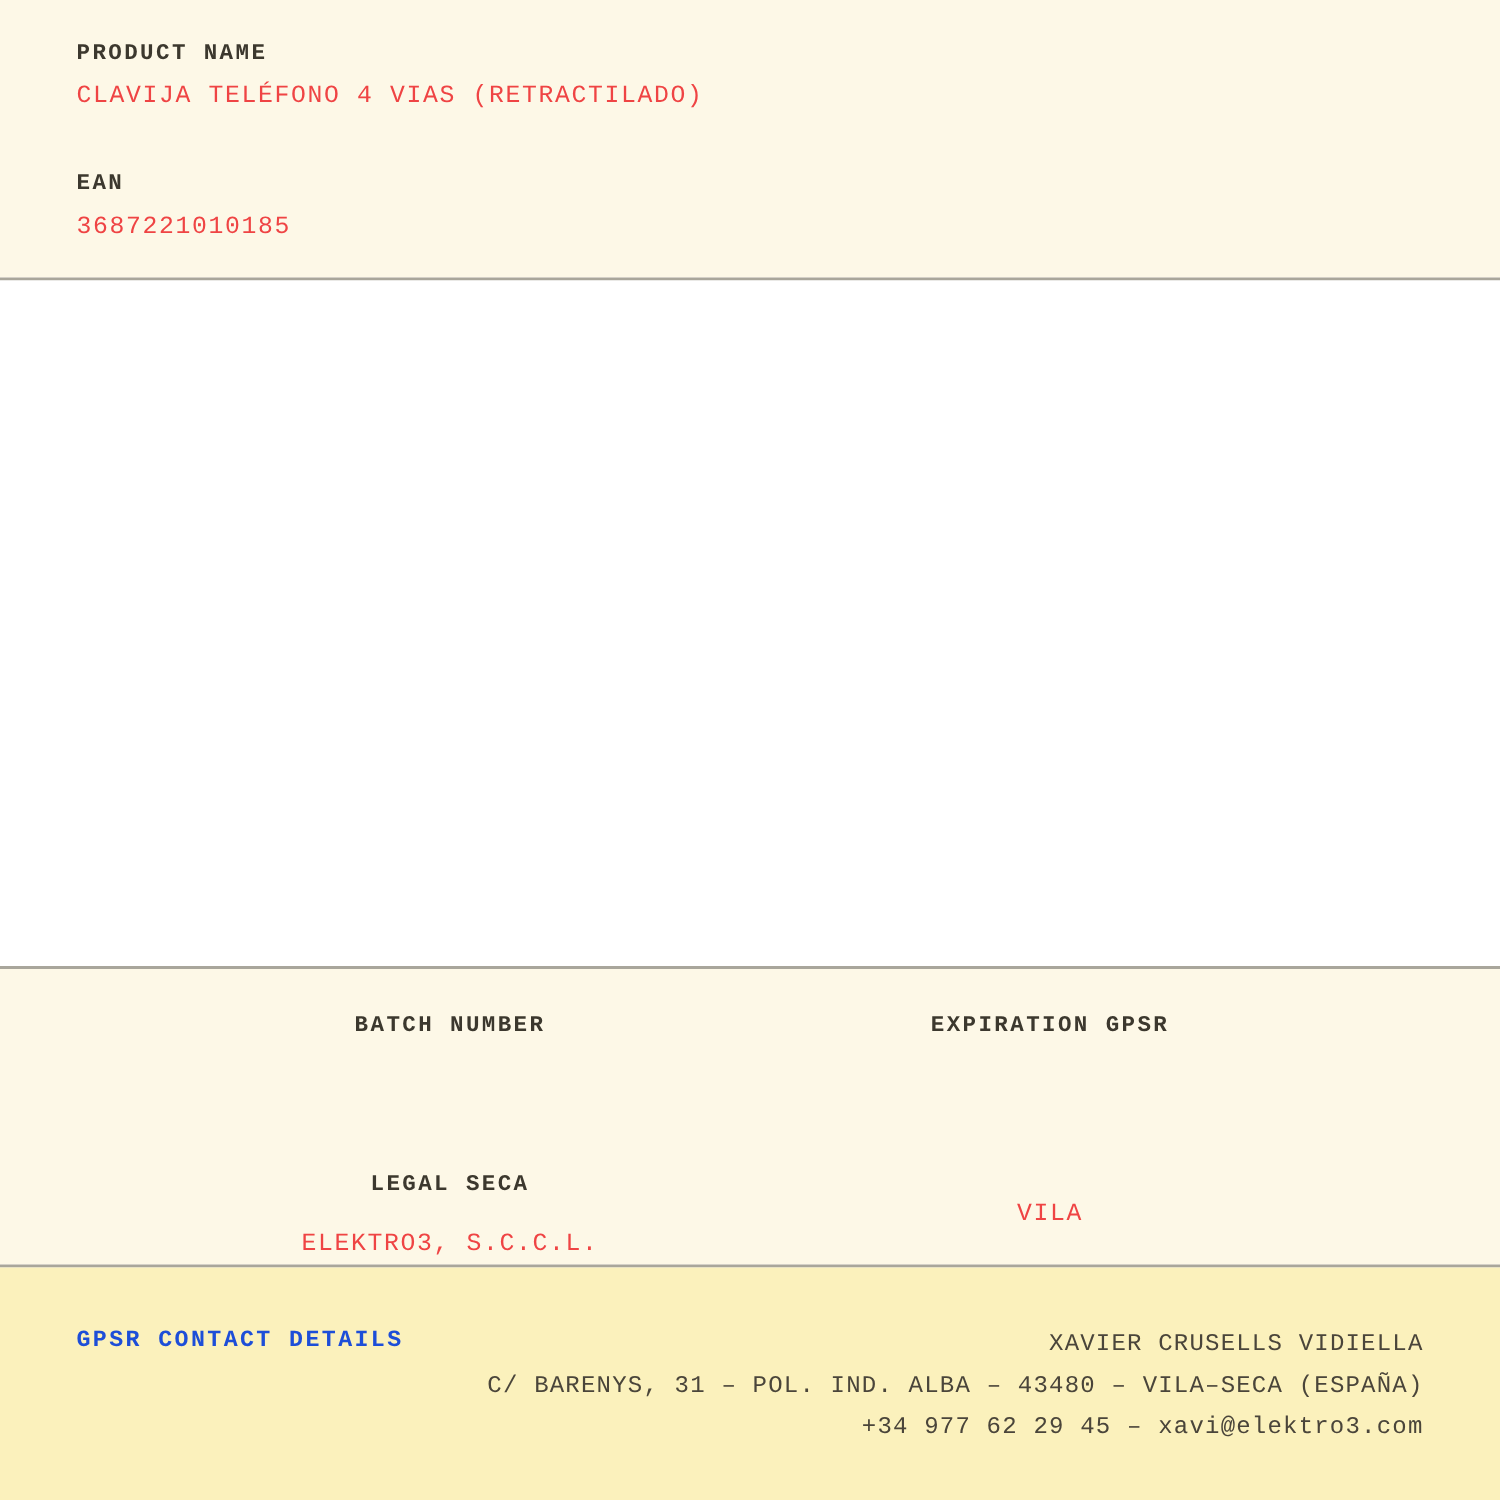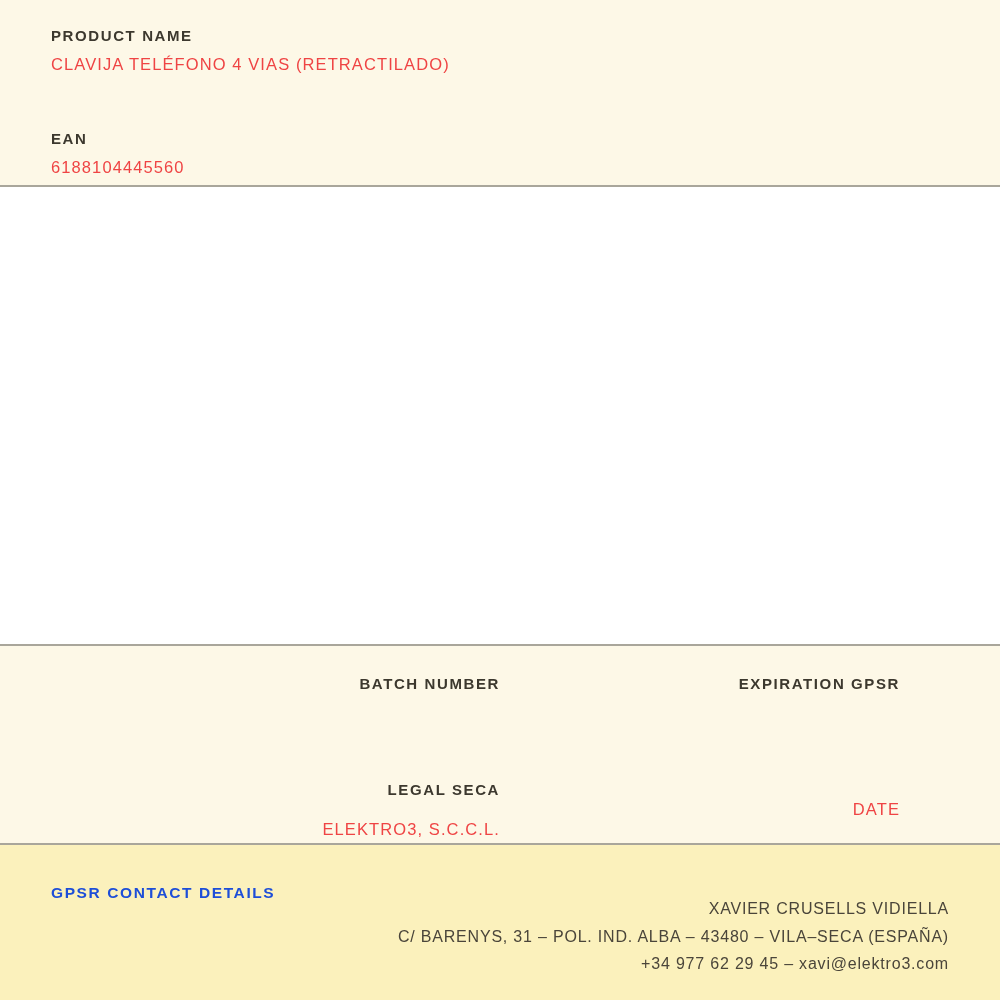--- a/index.html
+++ b/index.html
@@ -2,21 +2,21 @@
 <html><head>
 <meta charset="utf-8">
 <style>
   * { margin: 0; padding: 0; box-sizing: border-box; }
   html, body {
     width: 1000px; height: 1000px;
     font-family: "Liberation Sans", sans-serif;
     background: #ffffff;
     overflow: hidden;
   }
-  .label-sheet { width: 1000px; height: 768px; display: flex; flex-direction: column; }
+  .label-sheet { width: 1000px; height: 768px; display: flex; flex-direction: column; font-family: Liberation Mono, monospace; }
 
   .sec-divider { height: 2px; background: #a9a69b; flex: none; }
 
   
   .sec-header {
     height: 185px; flex: none;
     background: #fdf8e7;
     padding: 26px 51px 0 51px;
   }
   .field-label {
@@ -25,37 +25,37 @@
     color: #3c382e;
     line-height: 20px;
   }
   .field-value {
     font-size: 16.5px;
     letter-spacing: 1.1px;
     color: #ef4444;
     line-height: 26px;
     margin-top: 5px;
   }
-  .header-block + .header-block { margin-top: 52px; }
+  .header-block + .header-block { margin-top: 36px; }
 
   
   .sec-image { height: 457px; flex: none; background: #ffffff; }
 
   
   .sec-details {
     height: 197px; flex: none;
     background: #fdf8e7;
     padding: 28px 100px 0 100px;
   }
   .details-grid {
     display: grid;
     grid-template-columns: 1fr 1fr;
     row-gap: 44px;
   }
-  .detail-cell { text-align: right; }
+  .detail-cell { text-align: center; }
   .detail-cell .field-value { min-height: 26px; margin-top: 16px; }
 
   
   .sec-gpsr {
     height: 155px; flex: none;
     background: #fbf1bc;
     padding: 38px 51px 0 51px;
     display: flex;
     justify-content: space-between;
     align-items: flex-start;
@@ -64,37 +64,36 @@
     font-size: 15.5px; font-weight: bold;
     letter-spacing: 1.6px;
     color: #1d4ed8;
     line-height: 20px;
   }
   .gpsr-contact {
     text-align: right;
     font-size: 16px;
     letter-spacing: 0.8px;
     color: #4a453a;
-    margin-top: 12px;
   }
   .gpsr-contact .contact-line { line-height: 27.5px; }
 </style>
 </head>
 <body>
 
 <div class="label-sheet">
 
   <div class="sec-header">
     <div class="header-block">
       <div class="field-label">PRODUCT NAME</div>
       <div class="field-value">CLAVIJA TELÉFONO 4 VIAS (RETRACTILADO)</div>
     </div>
     <div class="header-block">
       <div class="field-label">EAN</div>
-      <div class="field-value">6188104445560</div>
+      <div class="field-value">3687221010185</div>
     </div>
   </div>
 
   <div class="sec-divider"></div>
 
   <div class="sec-image"></div>
 
   <div class="sec-divider"></div>
 
   <div class="sec-details">
@@ -105,21 +104,21 @@
       </div>
       <div class="detail-cell">
         <div class="field-label">EXPIRATION GPSR</div>
         <div class="field-value"></div>
       </div>
       <div class="detail-cell">
         <div class="field-label">LEGAL SECA</div>
         <div class="field-value">ELEKTRO3, S.C.C.L.</div>
       </div>
       <div class="detail-cell">
-        <div class="field-value">DATE</div>
+        <div class="field-value">VILA</div>
       </div>
     </div>
   </div>
 
   <div class="sec-divider"></div>
 
   <div class="sec-gpsr">
     <div class="gpsr-heading">GPSR CONTACT DETAILS</div>
     <div class="gpsr-contact">
       <div class="contact-line">XAVIER CRUSELLS VIDIELLA</div>

